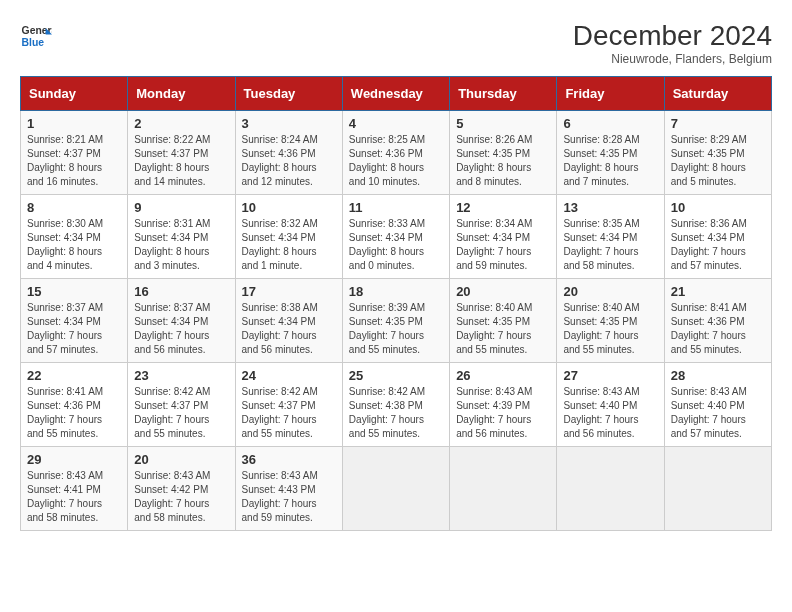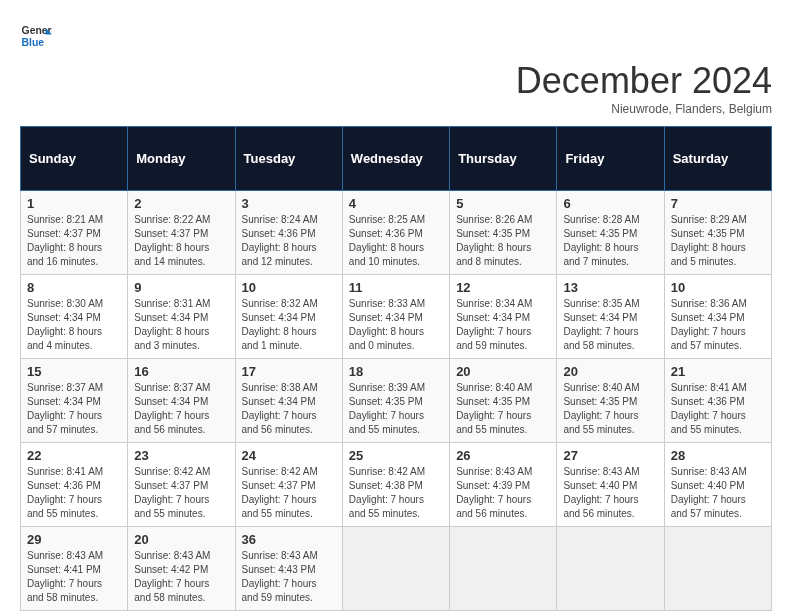--- a/index.html
+++ b/index.html
@@ -22,39 +22,38 @@
       gap: 4px;
     }
     .logo-icon {
       width: 32px;
       height: 32px;
     }
     .title-block {
       text-align: right;
     }
     .main-title {
-      font-size: 36px;
+      font-size: 28px;
       font-weight: normal;
       color: #333;
-      margin-top: 40px;
     }
     .subtitle {
       font-size: 12px;
       color: #555;
     }
     .calendar {
       width: 100%;
       border-collapse: collapse;
       font-size: 11px;
     }
     .calendar th {
-      background-color: #0f172a;
+      background-color: #b91c1c;
       color: #fff;
       text-align: left;
-      padding: 24px 8px;
+      padding: 9px 8px;
       font-size: 13px;
       font-weight: bold;
       border: 1px solid #2d6aa0;
     }
     .calendar td {
       border: 1px solid #ccc;
       vertical-align: top;
       padding: 5px 6px;
       width: calc(100% / 7);
       min-height: 80px;

